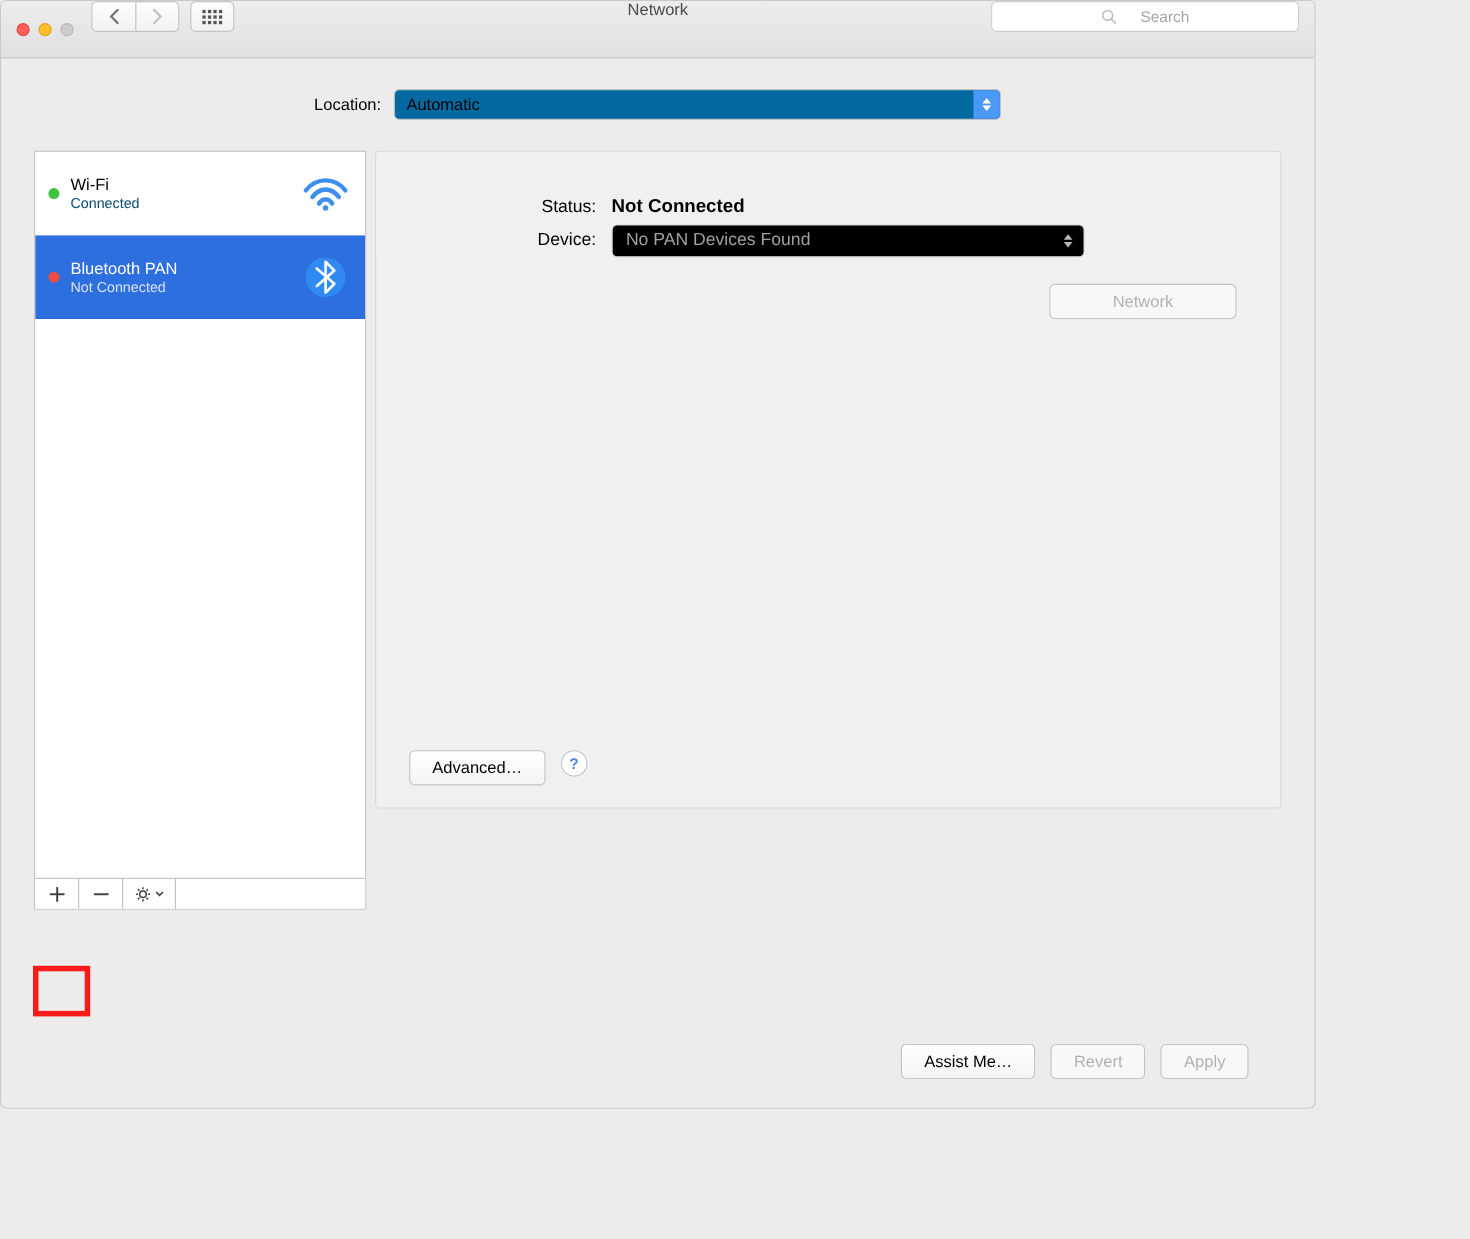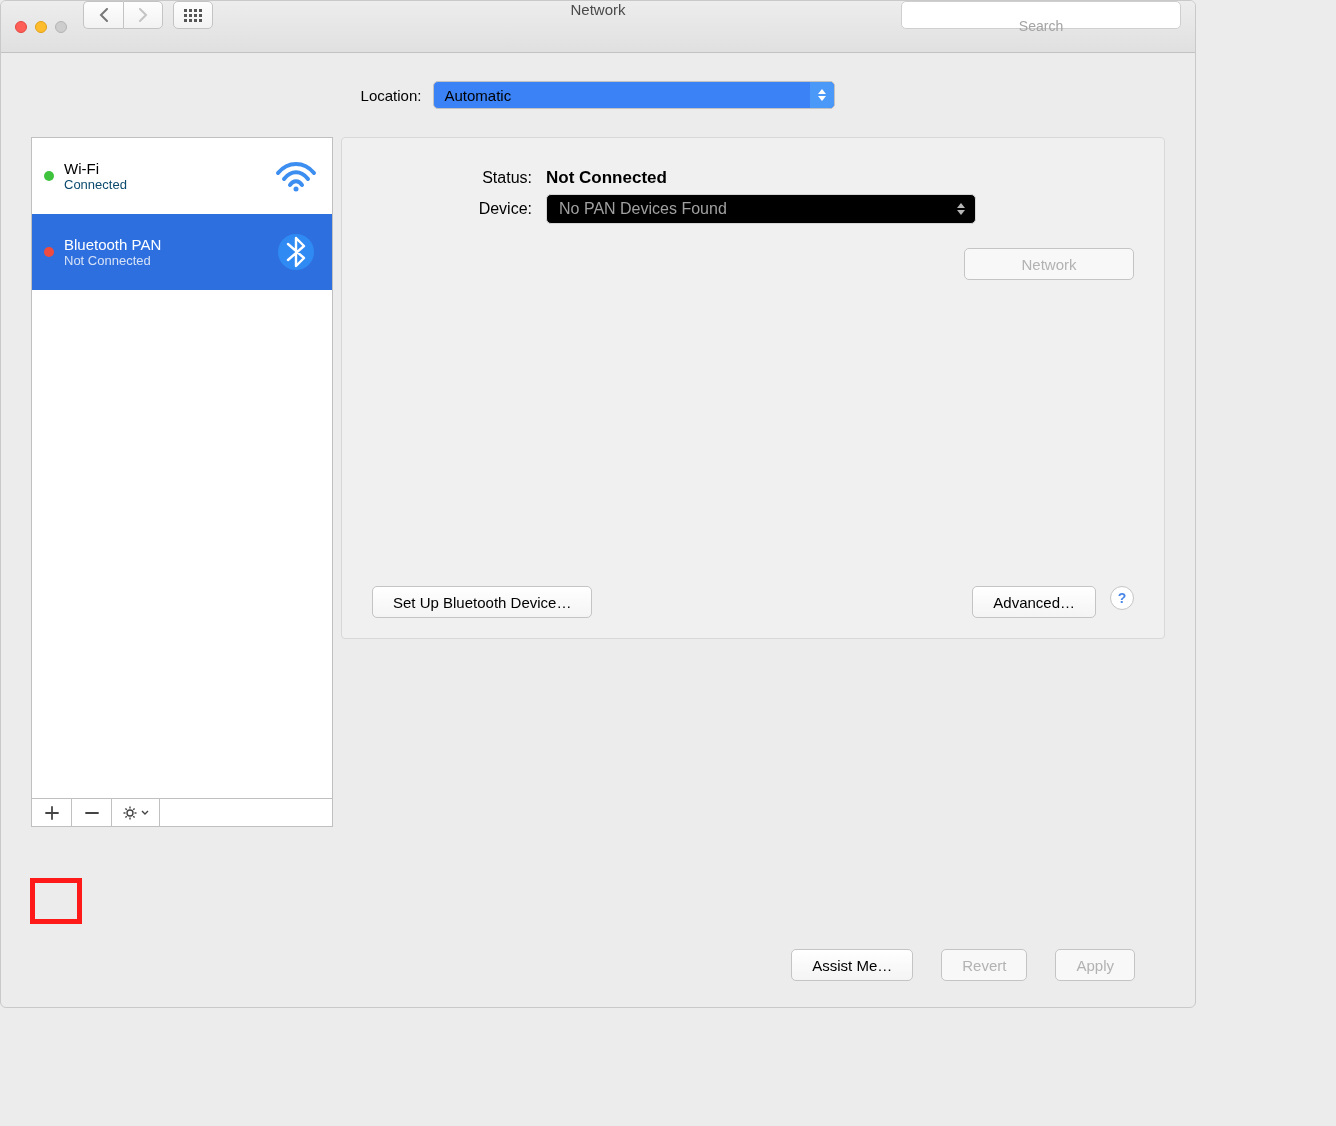--- a/index.html
+++ b/index.html
@@ -52,29 +52,29 @@
 .grid-icon span { background: #555; }
 .win-title {
   position: absolute; left: 0; right: 0;
   text-align: center; font-size: 15px; color: #4a4a4a;
   pointer-events: none;
 }
 .search-box {
   margin-left: auto; width: 280px; height: 28px;
   background: #fff; border: 1px solid #cfcfcf; border-radius: 5px;
   display: flex; align-items: center; justify-content: center;
-  gap: 22px; color: #a4a4a4; font-size: 14px; flex-direction: column;
+  gap: 22px; color: #a4a4a4; font-size: 14px;
 }
 .search-box svg { opacity: 0.55; }
 .content { flex: 1; padding: 28px 30px 0 30px; display: flex; flex-direction: column; }
 .location-row { display: flex; align-items: center; justify-content: center; gap: 12px; margin-bottom: 28px; }
 .location-label { font-size: 15px; color: #000; }
 .location-select {
-  width: 402px; height: 28px;
-  background: #3b82f6; border: 1px solid #c2c2c2; border-radius: 5px;
+  width: 552px; height: 28px;
+  background: #0369a1; border: 1px solid #c2c2c2; border-radius: 5px;
   display: flex; align-items: center; padding-left: 10px;
   font-size: 15px; color: #000; position: relative;
 }
 .select-arrows {
   position: absolute; right: 0; top: 0; bottom: 0; width: 24px;
   background: #4a98f7; border-radius: 0 5px 5px 0;
   display: flex; flex-direction: column; align-items: center; justify-content: center;
 }
 .select-arrows::before, .select-arrows::after { content:""; width:0; height:0; border-left:4px solid transparent; border-right:4px solid transparent; }
 .select-arrows::before { border-bottom:5px solid #fff; margin-bottom:2px; }
@@ -109,23 +109,23 @@
   width: 40px; display:flex; align-items:center; justify-content:center;
   border-right: 1px solid #c0c0c0; font-size: 18px; color: #555;
 }
 .sb-btn.gear { width: 48px; font-size: 15px; }
 .add-highlight {
   position: absolute; left: -1px; bottom: -1px; width: 52px; height: 46px;
   border: 5px solid #ff1a1a; pointer-events: none;
 }
 .sidebar-wrap { position: relative; }
 .detail-panel {
-  flex: 1; height: 502px;
+  flex: 1; height: 598px;
   background: #f0f0f0; border: 1px solid #d8d8d8; border-radius: 4px;
-  padding: 30px; position: relative;
+  padding: 40px; position: relative;
 }
 .status-row { display:flex; align-items: baseline; gap: 14px; margin-bottom: 6px; }
 .status-row .lbl { width: 160px; text-align: right; font-size: 16px; }
 .status-row .val { font-size: 17px; font-weight: 600; }
 .status-msg { margin-left: 174px; font-size: 15px; color: #333; margin-bottom: 60px; }
 .device-row { display:flex; align-items:center; gap: 14px; margin-bottom: 24px; }
 .device-row .lbl { width: 160px; text-align: right; font-size: 16px; }
 .device-select {
   flex: 1; max-width: 430px; height: 30px;
   background: #000000; border: 1px solid #d6d6d6; border-radius: 5px;
@@ -154,21 +154,21 @@
 }
 .bottom-right { display:flex; gap: 14px; }
 .help-btn {
   width: 24px; height: 24px; border-radius: 50%;
   background: #fff; border: 1px solid #c4c4c4;
   display:flex; align-items:center; justify-content:center;
   color: #4a86e8; font-size: 14px; font-weight: bold;
 }
 .footer-row {
   padding: 26px 30px;
-  display:flex; justify-content:flex-end; gap: 28px;
+  display:flex; justify-content:flex-end; gap: 14px;
 }
 </style>
 </head>
 <body>
 
 <div class="window">
 
   <div class="titlebar">
     <div class="traffic-lights">
       <div class="tl close"></div>
@@ -306,21 +306,20 @@
             <span>No PAN Devices Found</span>
             <div class="dev-arrows"></div>
           </div>
         </div>
 
         <div class="connect-row">
           <div class="btn disabled" style="width:170px">Network</div>
         </div>
 
         <div class="bottom-row">
-          <div class="btn">Set Up Bluetooth Device…</div>
           <div class="bottom-right">
             <div class="btn">Advanced…</div>
             <div class="help-btn">
               <span>?</span>
             </div>
           </div>
         </div>
       </div>
 
     </div>

